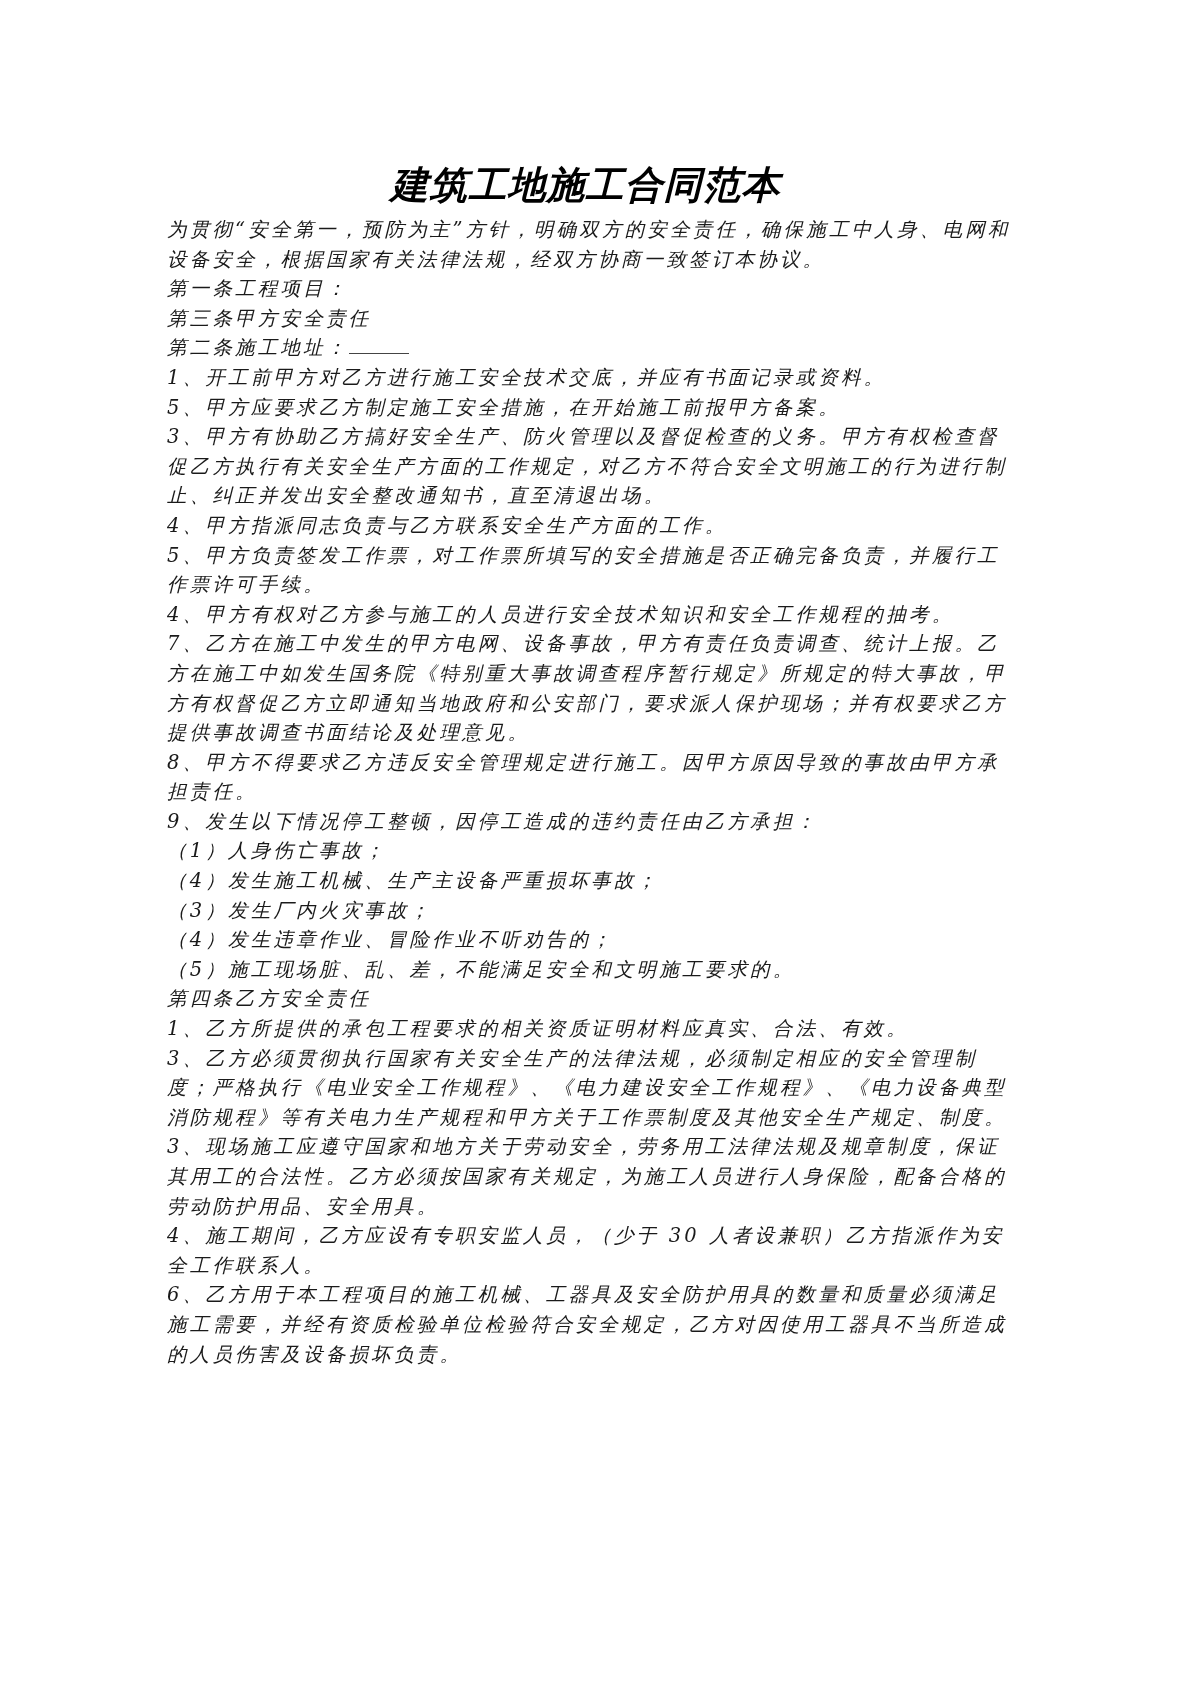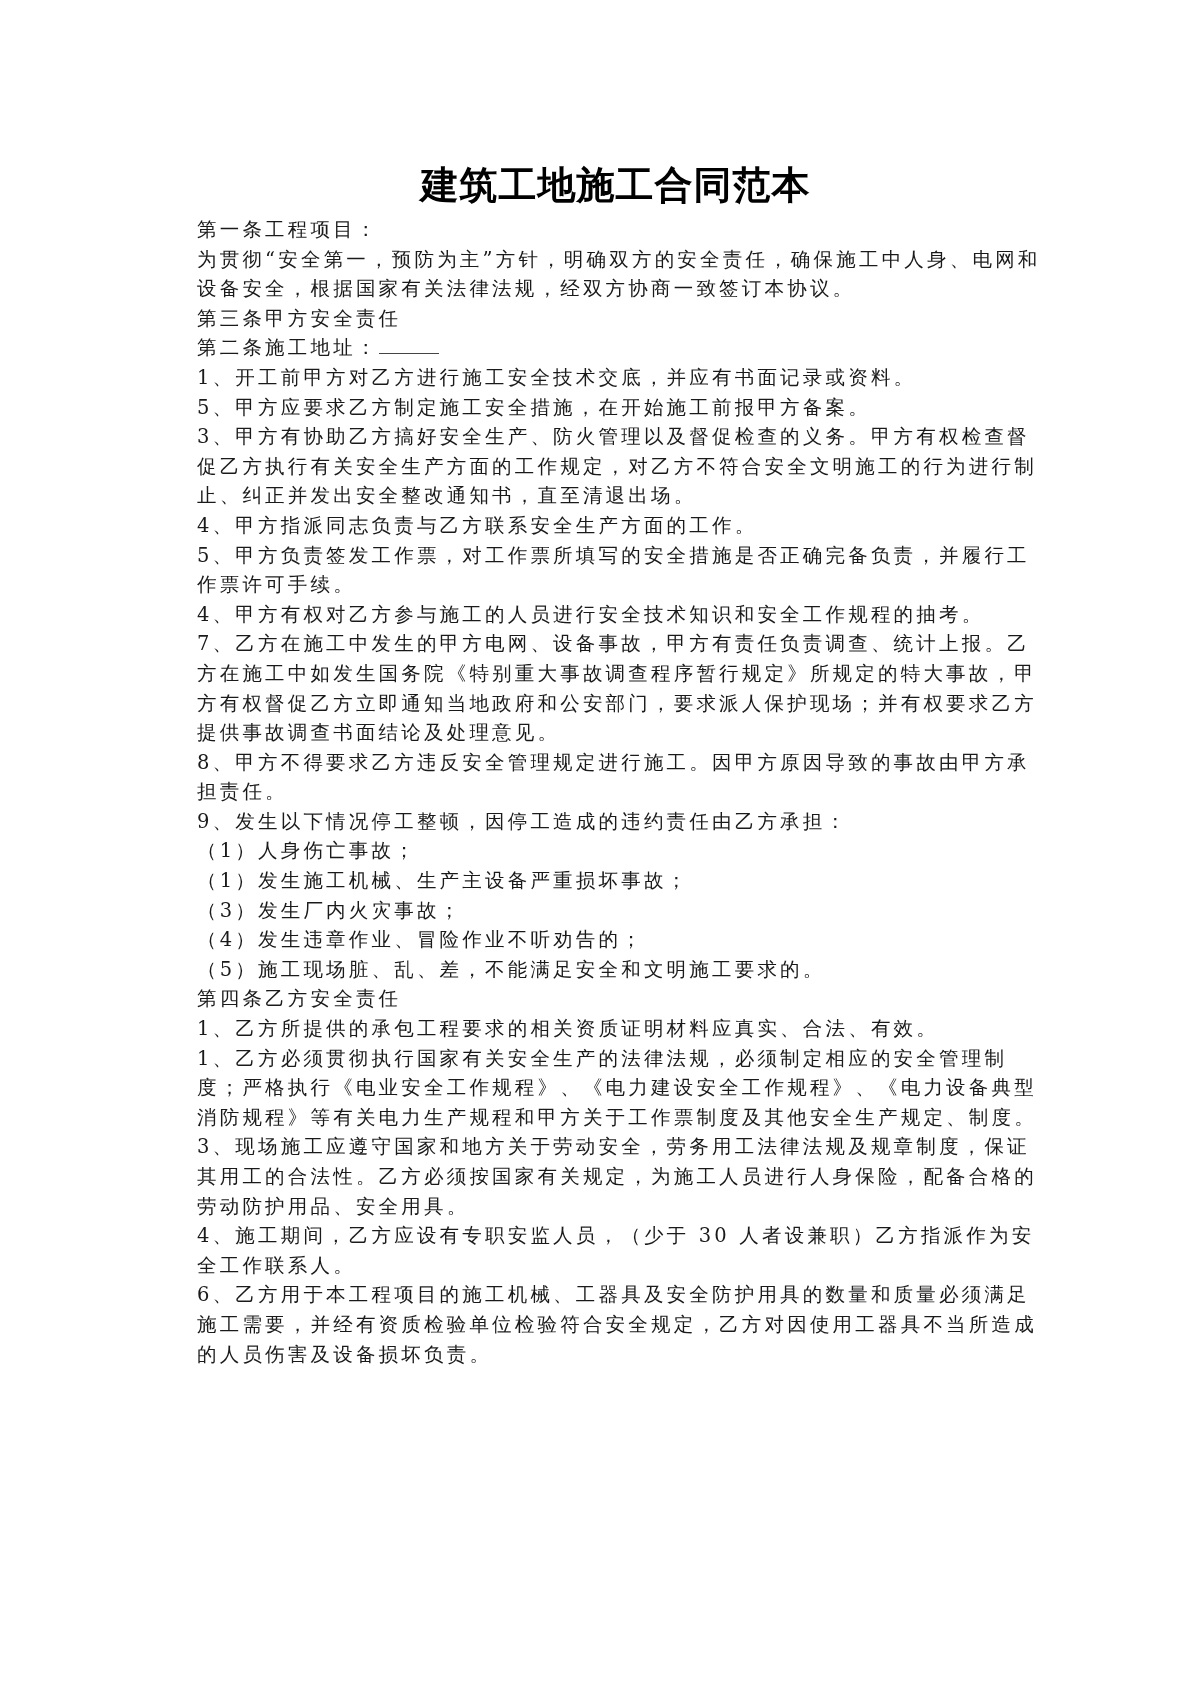--- a/index.html
+++ b/index.html
@@ -9,23 +9,24 @@
   }
   body {
     width: 1190px;
     height: 1683px;
     position: relative;
     overflow: hidden;
     color: #111111;
   }
   .page {
     position: absolute;
-    left: 197px;
+    left: 167px;
     top: 155px;
     width: 845px;
+    font-style: italic;
   }
   .title {
     font-family: "DejaVu Serif", "Liberation Serif", serif;
     font-weight: bold;
     font-size: 38px;
     line-height: 60px;
     text-align: center;
     margin: 0 0 0 -8px;
     letter-spacing: 1px;
     color: #000000;
@@ -52,42 +53,42 @@
     vertical-align: baseline;
   }
 </style>
 </head>
 <body>
 
 <div class="page">
   <h1 class="title">建筑工地施工合同范本</h1>
 
   <div class="body-text">
+    <p>为贯彻“安全第一，预防为主”方针，明确双方的安全责任，确保施工中人身、电网和设备安全，根据国家有关法律法规，经双方协商一致签订本协议。</p>
+
     <p>第一条工程项目：</p>
-
-    <p>为贯彻“安全第一，预防为主”方针，明确双方的安全责任，确保施工中人身、电网和设备安全，根据国家有关法律法规，经双方协商一致签订本协议。</p>
 
     <p>第三条甲方安全责任</p>
 
     <p><span>第二条施工地址：</span><span class="blank"></span></p>
     <p>1、开工前甲方对乙方进行施工安全技术交底，并应有书面记录或资料。</p>
     <p>5、甲方应要求乙方制定施工安全措施，在开始施工前报甲方备案。</p>
     <p>3、甲方有协助乙方搞好安全生产、防火管理以及督促检查的义务。甲方有权检查督促乙方执行有关安全生产方面的工作规定，对乙方不符合安全文明施工的行为进行制止、纠正并发出安全整改通知书，直至清退出场。</p>
     <p>4、甲方指派同志负责与乙方联系安全生产方面的工作。</p>
     <p>5、甲方负责签发工作票，对工作票所填写的安全措施是否正确完备负责，并履行工作票许可手续。</p>
     <p>4、甲方有权对乙方参与施工的人员进行安全技术知识和安全工作规程的抽考。</p>
     <p>7、乙方在施工中发生的甲方电网、设备事故，甲方有责任负责调查、统计上报。乙方在施工中如发生国务院《特别重大事故调查程序暂行规定》所规定的特大事故，甲方有权督促乙方立即通知当地政府和公安部门，要求派人保护现场；并有权要求乙方提供事故调查书面结论及处理意见。</p>
     <p>8、甲方不得要求乙方违反安全管理规定进行施工。因甲方原因导致的事故由甲方承担责任。</p>
     <p>9、发生以下情况停工整顿，因停工造成的违约责任由乙方承担：</p>
     <p>（1）人身伤亡事故；</p>
-    <p>（1）发生施工机械、生产主设备严重损坏事故；</p>
+    <p>（4）发生施工机械、生产主设备严重损坏事故；</p>
     <p>（3）发生厂内火灾事故；</p>
     <p>（4）发生违章作业、冒险作业不听劝告的；</p>
     <p>（5）施工现场脏、乱、差，不能满足安全和文明施工要求的。</p>
 
     <p>第四条乙方安全责任</p>
     <p>1、乙方所提供的承包工程要求的相关资质证明材料应真实、合法、有效。</p>
-    <p>1、乙方必须贯彻执行国家有关安全生产的法律法规，必须制定相应的安全管理制度；严格执行《电业安全工作规程》、《电力建设安全工作规程》、《电力设备典型消防规程》等有关电力生产规程和甲方关于工作票制度及其他安全生产规定、制度。</p>
+    <p>3、乙方必须贯彻执行国家有关安全生产的法律法规，必须制定相应的安全管理制度；严格执行《电业安全工作规程》、《电力建设安全工作规程》、《电力设备典型消防规程》等有关电力生产规程和甲方关于工作票制度及其他安全生产规定、制度。</p>
     <p>3、现场施工应遵守国家和地方关于劳动安全，劳务用工法律法规及规章制度，保证其用工的合法性。乙方必须按国家有关规定，为施工人员进行人身保险，配备合格的劳动防护用品、安全用具。</p>
     <p>4、施工期间，乙方应设有专职安监人员，（少于 30 人者设兼职）乙方指派作为安全工作联系人。</p>
     <p>6、乙方用于本工程项目的施工机械、工器具及安全防护用具的数量和质量必须满足施工需要，并经有资质检验单位检验符合安全规定，乙方对因使用工器具不当所造成的人员伤害及设备损坏负责。</p>
   </div>
 </div>
 
 </body></html>

